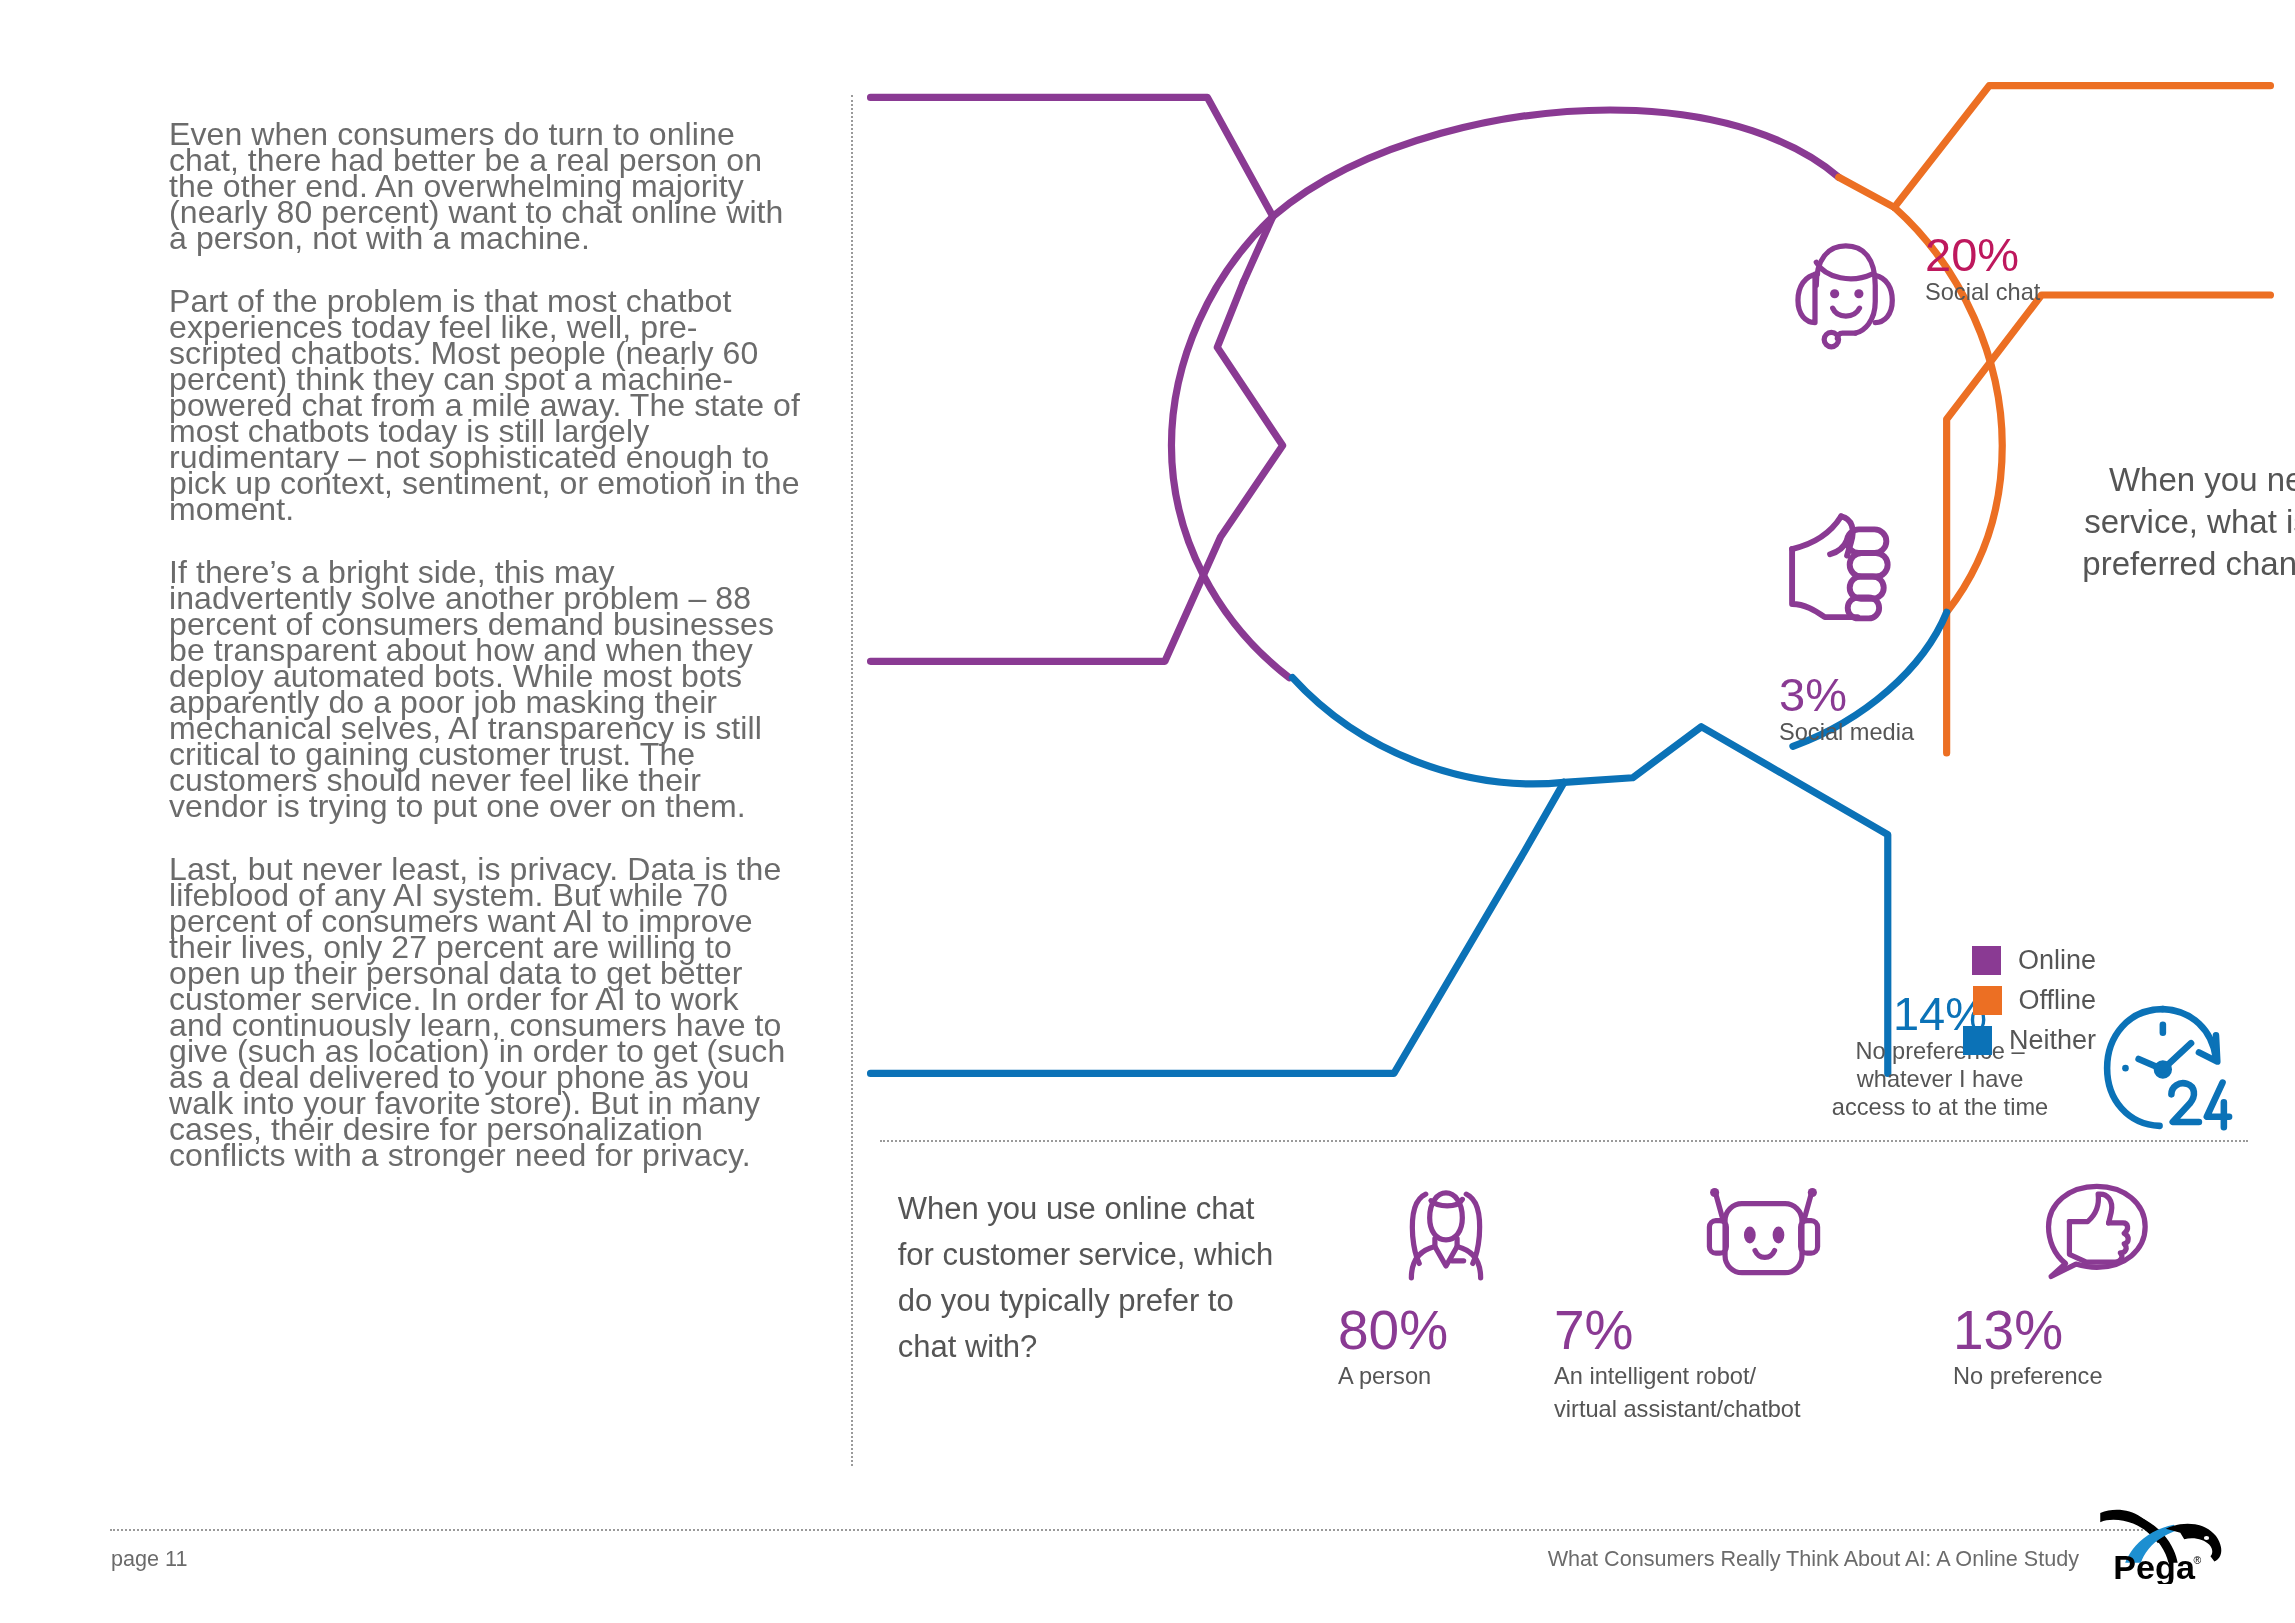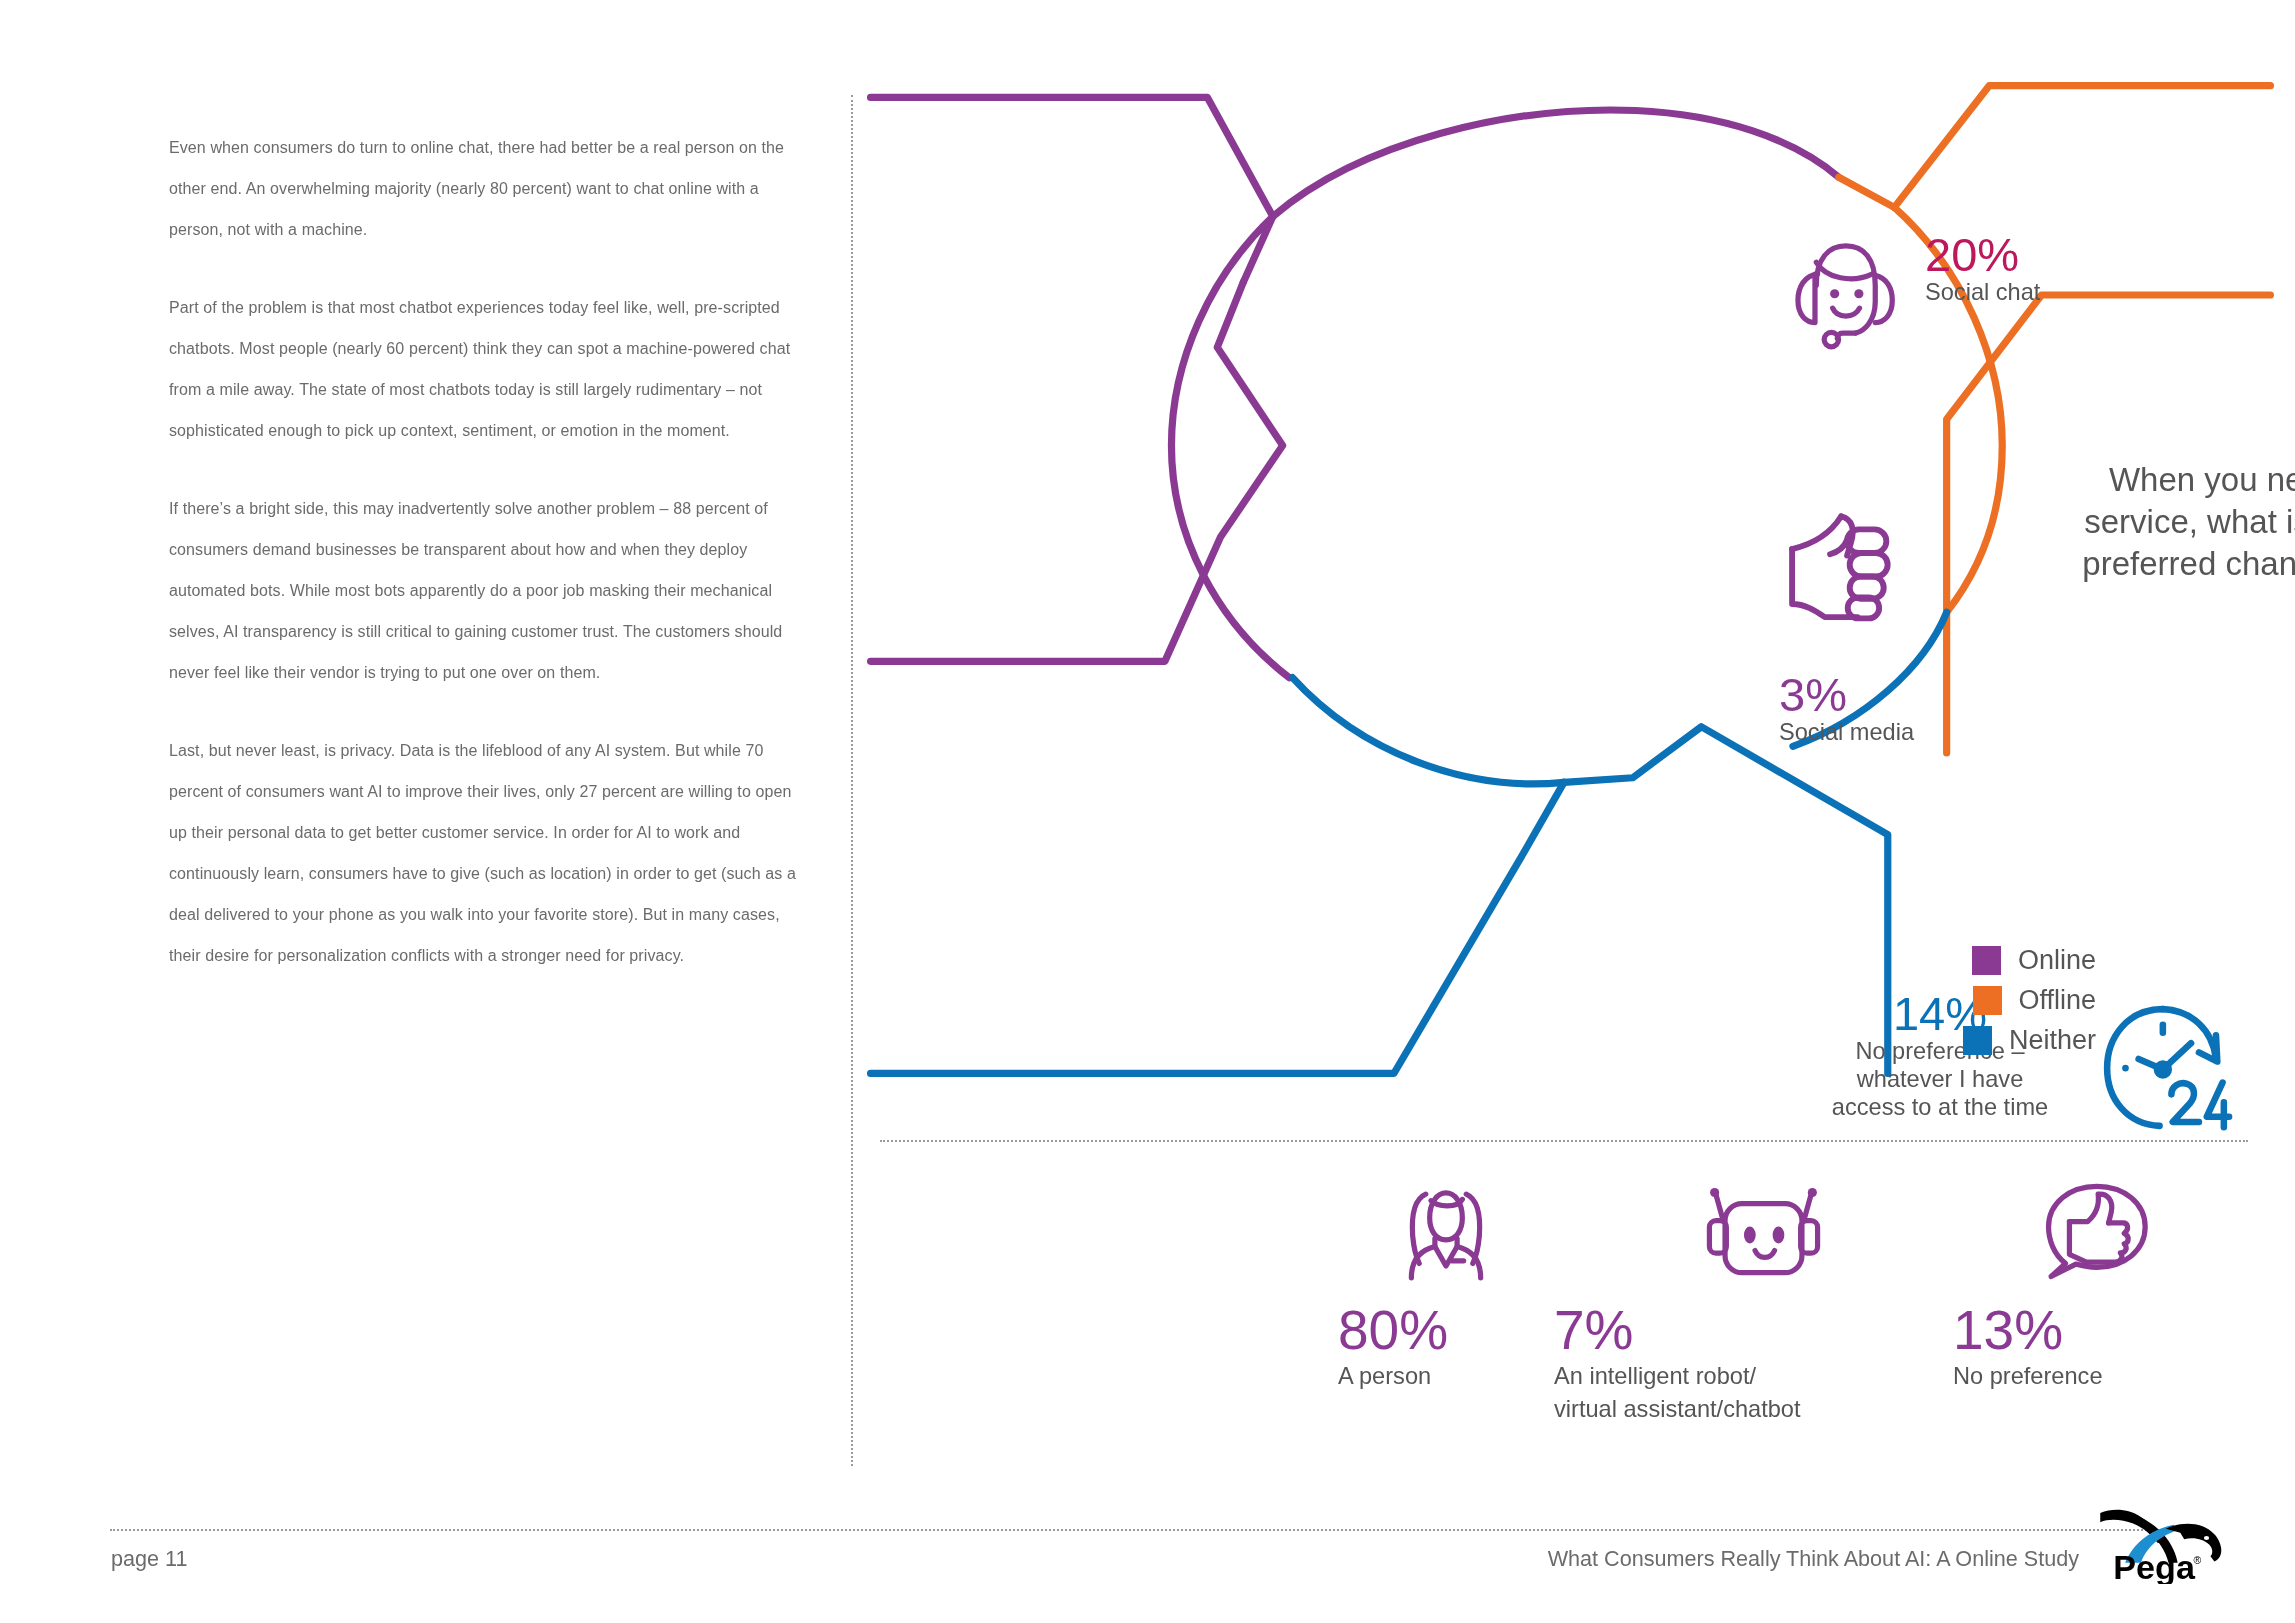--- a/index.html
+++ b/index.html
@@ -1,21 +1,21 @@
 <!DOCTYPE html>
 <html style="font-size:10.5px"><head>
 <meta charset="utf-8">
 <style>
   html,body{margin:0;padding:0;background:#fff;}
   body{width:2295px;height:1623px;position:relative;overflow:hidden;
        font-family:"Liberation Sans","DejaVu Sans",sans-serif;color:#4d4d4d;}
 
   
   #left-col{position:absolute;left:169px;top:113px;width:631px;}
-  #left-col p{margin:14px 0 37px 0;font-size:16px;line-height:41px;color:#6b6b6b;
+  #left-col p{margin:8px 0 37px 0;font-size:32px;line-height:26px;color:#6b6b6b;
               font-weight:400;letter-spacing:0.1px;}
 
   
   #v-divider{position:absolute;left:851px;top:95px;width:0;height:1371px;
              border-left:2px dotted #9a9a9a;}
 
   
   #h-divider{position:absolute;left:880px;top:1140px;width:1368px;height:0;
              border-top:2px dotted #9a9a9a;}
 
@@ -184,20 +184,21 @@
     <span class="legend-sw" style="background:#ec6f23"></span>
     <span class="legend-lab">Offline</span>
   </div>
   <div class="legend-row">
     <span class="legend-sw" style="background:#0b72b7"></span>
     <span class="legend-lab">Neither</span>
   </div>
 </div>
 
 <div id="bottom">
+  <div id="bottom-q">When you use online chat for customer service, which do you typically prefer to chat with?</div>
 
   <div class="bstat" id="bstat-person">
     <div class="bicon">
       <svg width="98" height="108" viewBox="0 0 150 165">
         <g fill="none" stroke="#8a3a93" stroke-width="8" stroke-linecap="round" stroke-linejoin="round">
           <path d="M44 20 C26 28 22 56 24 84 C26 106 30 118 34 126"></path>
           <path d="M106 20 C124 28 128 56 126 84 C124 106 120 118 116 126"></path>
           <path d="M50 56 C50 32 62 18 75 18 C88 18 100 32 100 56 C100 76 90 90 75 90 C60 90 50 76 50 56"></path>
           <path d="M52 30 C62 40 92 42 100 28"></path>
           <path d="M58 88 L58 100 L75 130 L92 100 L92 88"></path>

